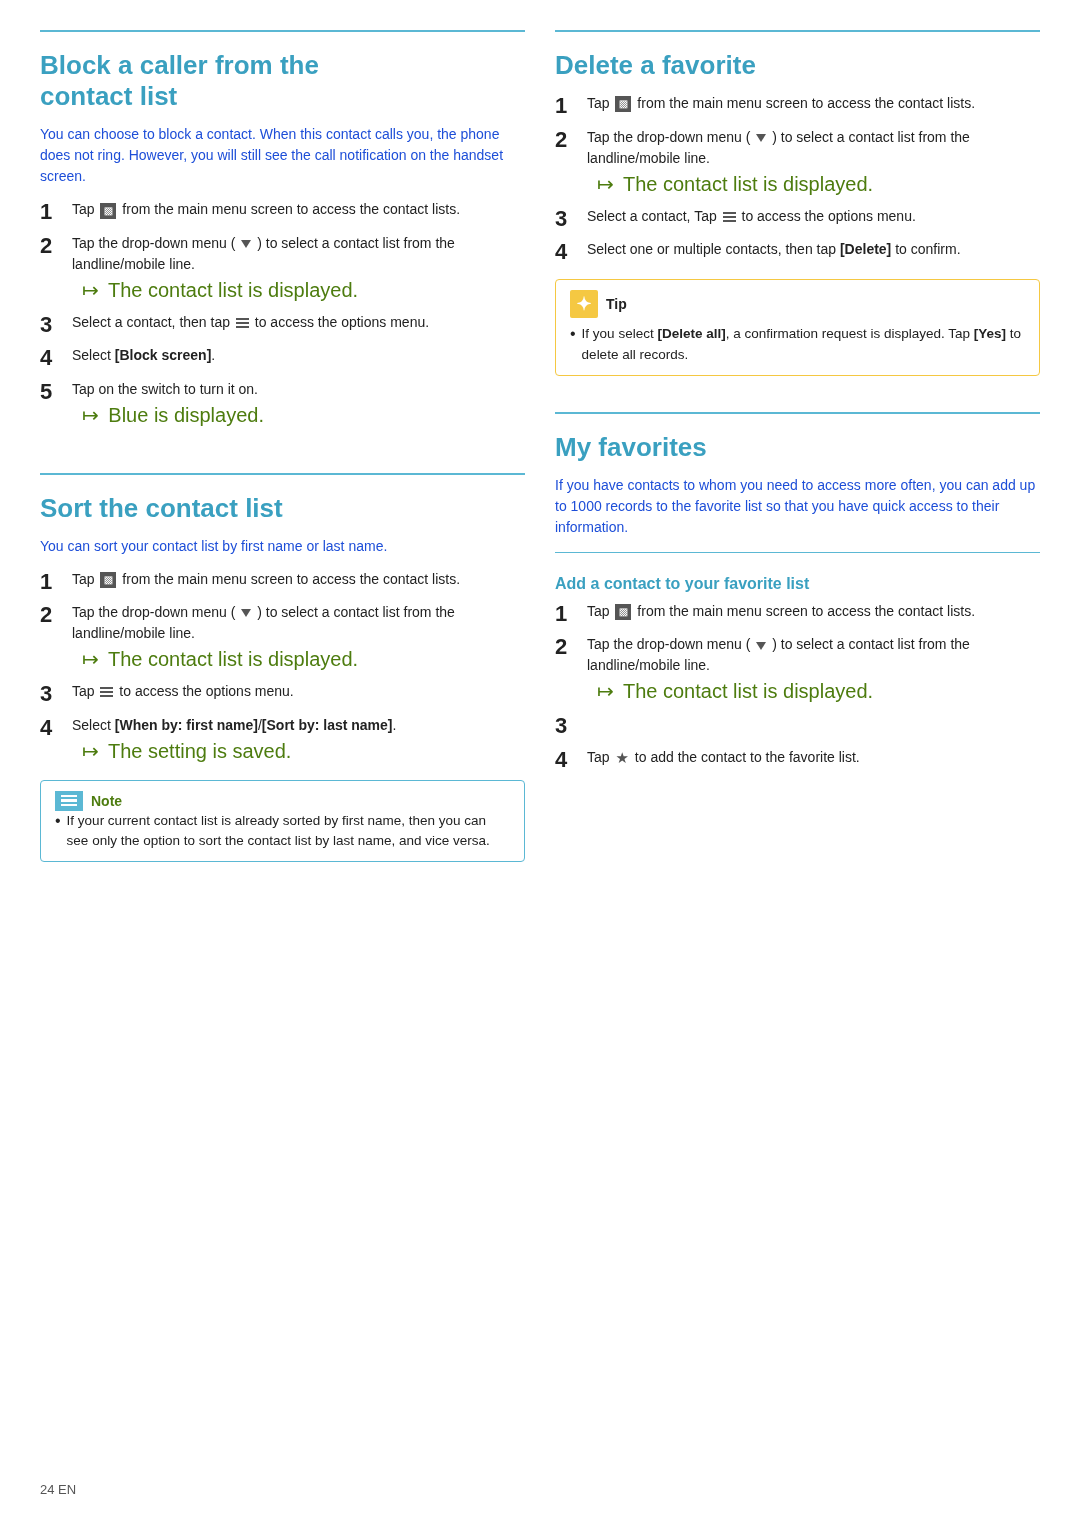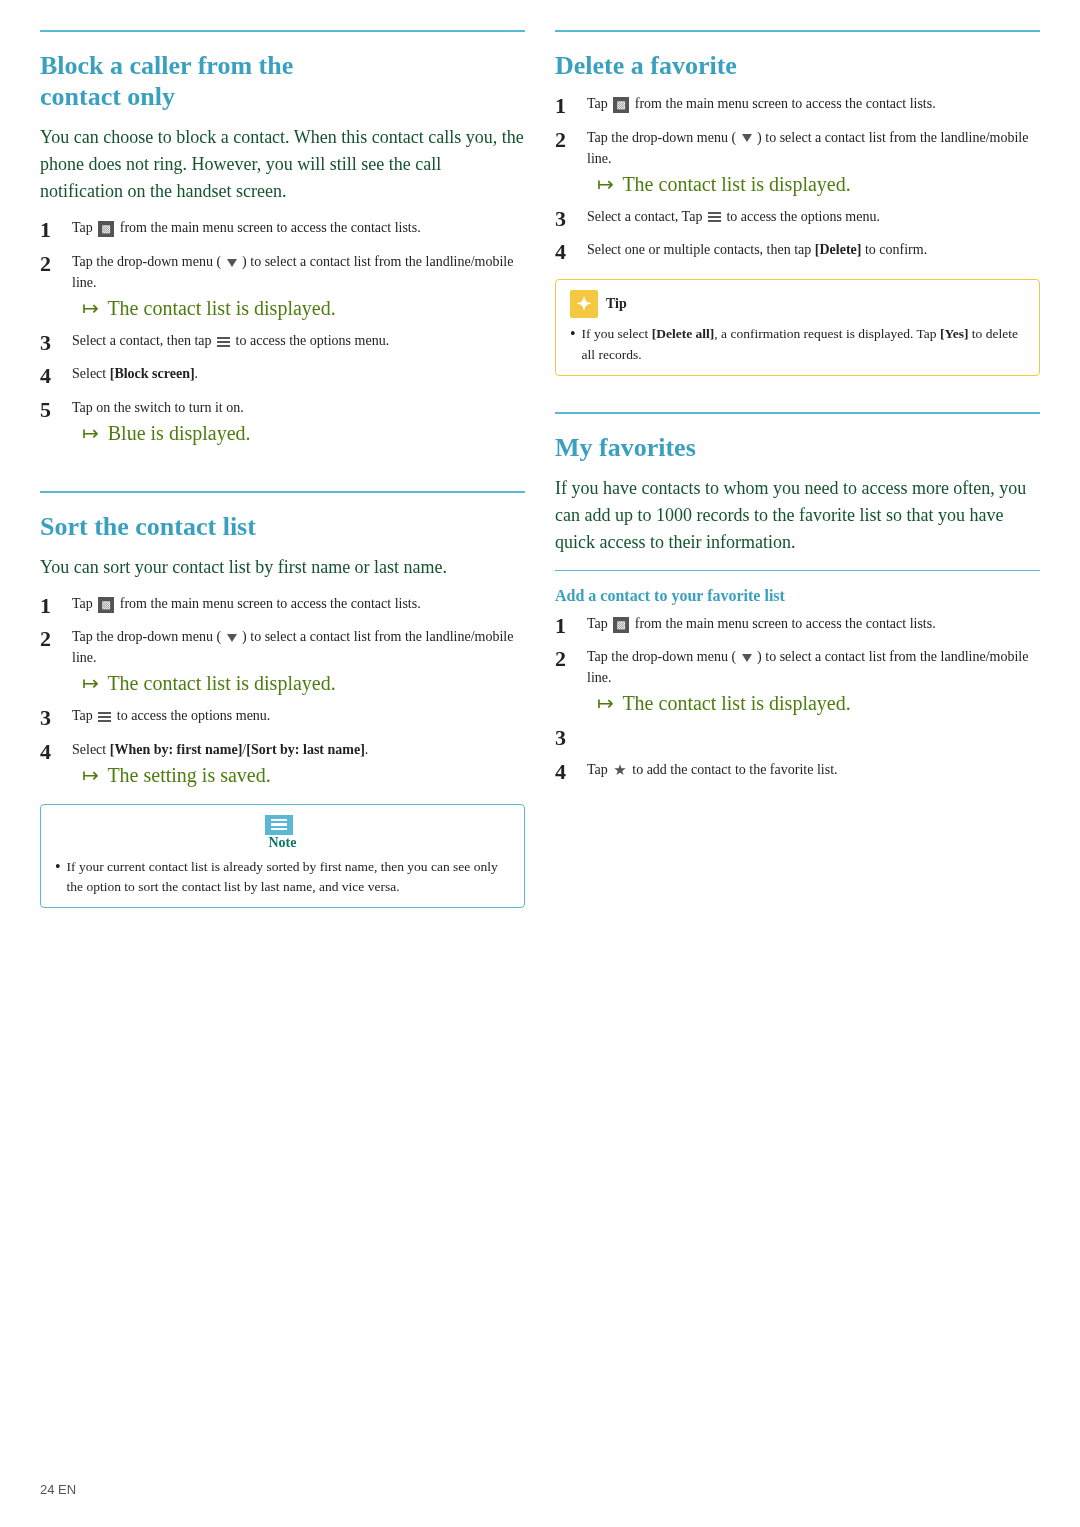--- a/index.html
+++ b/index.html
@@ -10,21 +10,20 @@
       color: #222;
       width: 1080px;
       min-height: 1527px;
       padding: 30px 40px 40px 40px;
     }
     .page-layout {
       display: grid;
       grid-template-columns: 1fr 1fr;
       grid-template-rows: auto auto;
       gap: 12px 30px;
-      font-family: Liberation Serif, serif;
     }
     .section {
       padding: 18px 0 18px 0;
       border-top: 2.5px solid #5bb8d4;
       margin-bottom: 0;
     }
     .section-title {
       font-size: 26px;
       color: #3aa0c0;
       font-weight: bold;
@@ -32,22 +31,22 @@
       margin-bottom: 12px;
     }
     .section-subtitle {
       font-size: 18px;
       color: #3aa0c0;
       font-weight: bold;
       margin-bottom: 8px;
       margin-top: 14px;
     }
     .section-desc {
-      font-size: 18px;
-      color: #14532d;
+      font-size: 14px;
+      color: #1d4ed8;
       margin-bottom: 12px;
       line-height: 1.5;
     }
     .steps-list {
       list-style: none;
       padding: 0;
       margin: 0;
     }
     .step-item {
       display: flex;
@@ -83,25 +82,23 @@
     .note-box {
       border: 1.5px solid #5bb8d4;
       border-radius: 4px;
       padding: 10px 14px;
       margin-top: 14px;
       background: #fff;
     }
     .note-header {
       display: flex;
       align-items: center;
-      margin-bottom: 6px;
       font-size: 14px;
       font-weight: bold;
-      color: #0f766e;
-      flex-direction: column;
+      color: #4d7c0f;
     }
     .note-icon {
       width: 28px;
       height: 20px;
       background: #5bb8d4;
       margin-right: 8px;
       display: flex;
       align-items: center;
       justify-content: center;
     }
@@ -223,21 +220,21 @@
   </style>
 </head>
 <body>
 
 <div class="page-layout">
 
   <div class="col-left">
     <div class="section">
       <div class="section-title">
         <span>Block a caller from the</span><br>
-        <span>contact only</span>
+        <span>contact list</span>
       </div>
       <div class="section-desc">You can choose to block a contact. When this contact calls you, the phone does not ring. However, you will still see the call notification on the handset screen.</div>
       <ol class="steps-list">
 
         <li class="step-item">
           <span class="step-number">1</span>
           <span class="step-text">
             Tap <span class="inline-icon">▩</span> from the main menu screen to access the contact lists.
           </span>
         </li>
@@ -385,21 +382,21 @@
           <span class="bullet-dot">•</span>
           <span>If you select <span class="bold-bracket">[Delete all]</span>, a confirmation request is displayed. Tap <span class="bold-bracket">[Yes]</span> to delete all records.</span>
         </div>
       </div>
     </div>
 
     <div class="section" style="margin-top:18px;">
       <div class="section-title">My favorites</div>
       <div class="section-desc">If you have contacts to whom you need to access more often, you can add up to 1000 records to the favorite list so that you have quick access to their information.</div>
 
-      <div class="section-subtitle" style="font-size:16px; color:#3aa0c0; font-weight:bold; margin-bottom:8px; border-top:1.5px solid #5bb8d4; padding-top:16px;">Add a contact to your favorite list</div>
+      <div class="section-subtitle" style="font-size:16px; color:#3aa0c0; font-weight:bold; margin-bottom:8px; border-top:1.5px solid #5bb8d4; padding-top:22px;">Add a contact to your favorite list</div>
       <ol class="steps-list">
 
         <li class="step-item">
           <span class="step-number">1</span>
           <span class="step-text">
             Tap <span class="inline-icon">▩</span> from the main menu screen to access the contact lists.
           </span>
         </li>
 
         <li class="step-item">

